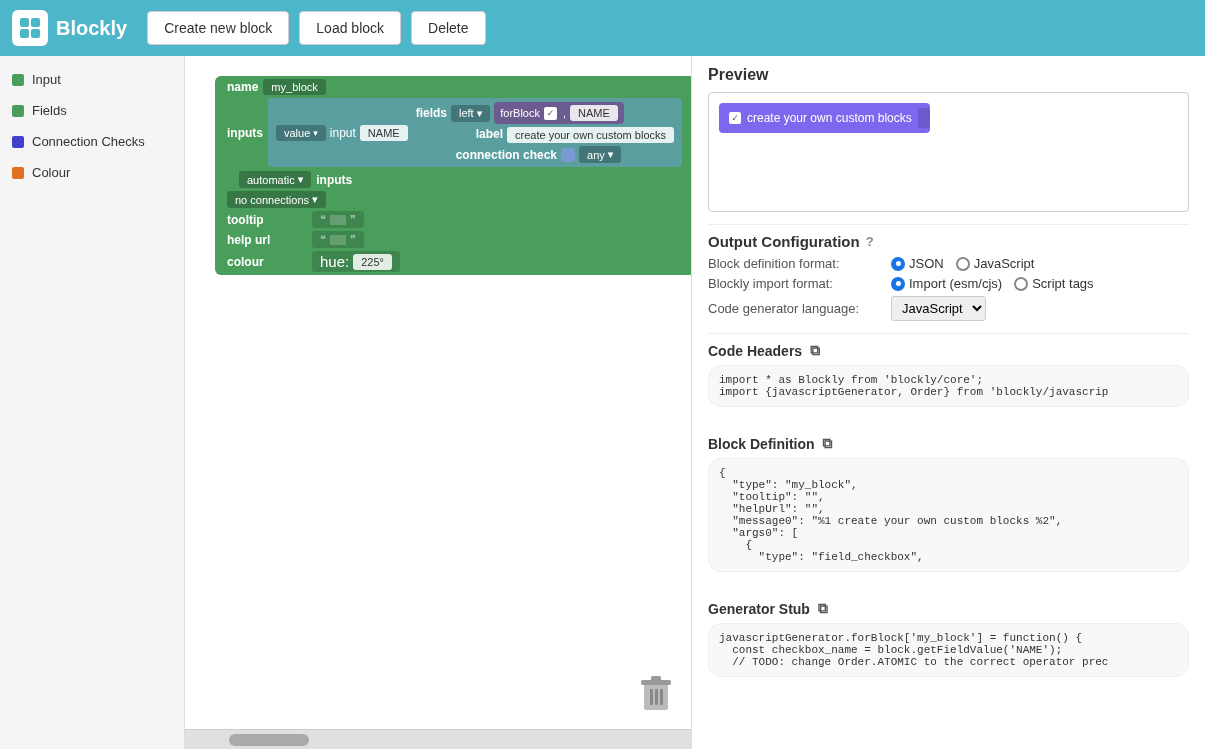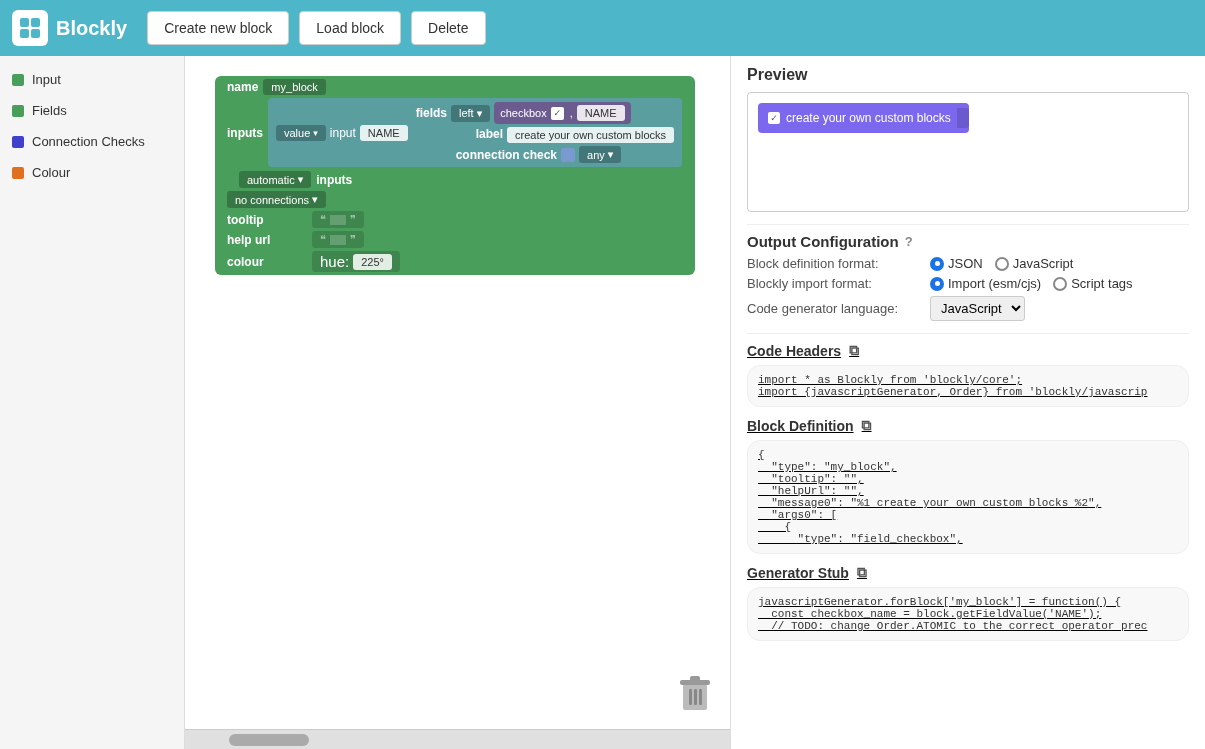--- a/index.html
+++ b/index.html
@@ -119,21 +119,21 @@
     #trash-icon {
       position: absolute;
       bottom: 30px;
       right: 20px;
       font-size: 28px;
       color: #aaa;
     }
 
     
     #right-panel {
-      width: 475px;
+      width: 514px;
       background: white;
       border-left: 1px solid #ddd;
       overflow-y: auto;
       padding: 10px 16px;
     }
 
     
     #preview-section {
       margin-bottom: 12px;
     }
@@ -186,21 +186,21 @@
     .radio-dot.selected::after { content: ''; width: 5px; height: 5px; background: white; border-radius: 50%; }
 
     select.code-gen-select {
       padding: 3px 6px;
       border: 1px solid #ccc;
       border-radius: 3px;
       font-size: 13px;
     }
 
     
-    .code-section { margin-bottom: 10px; text-decoration: underline; }
+    .code-section { margin-bottom: 28px; }
     .code-section-header { font-size: 14px; font-weight: bold; color: #333; display: flex; align-items: center; gap: 8px; margin-bottom: 6px; }
     .copy-icon { font-size: 14px; cursor: pointer; color: #555; }
     .code-block {
       background: #f8f8f8;
       border: 1px solid #eee;
       border-radius: 13px;
       padding: 8px 10px;
       font-family: 'Courier New', monospace;
       font-size: 11px;
       color: #333;
@@ -279,21 +279,21 @@
 
               <div style="display:flex;flex-direction:column;gap:3px;margin-left:4px;">
                 <div style="display:flex;align-items:center;gap:4px;">
                   <span style="color:white;font-size:12px;font-weight:bold;">fields</span>
                   <span class="pill-dark" style="cursor:pointer;">
                     <span>left</span>
                     <span>▾</span>
                   </span>
 
                   <div style="background:#6b5b8e;border-radius:4px;padding:3px 6px;display:inline-flex;align-items:center;gap:4px;">
-                    <span style="color:white;font-size:11px;">checkbox</span>
+                    <span style="color:white;font-size:11px;">forBlock</span>
                     <span style="background:white;border-radius:2px;width:13px;height:13px;display:inline-flex;align-items:center;justify-content:center;font-size:9px;color:#555;">✓</span>
                     <span style="color:white;font-size:11px;margin-left:2px;">,</span>
                     <span class="pill-light" style="font-size:11px;">NAME</span>
                   </div>
                 </div>
 
                 <div style="display:flex;align-items:flex-start;gap:4px;margin-left:60px;">
                   <span style="color:white;font-size:12px;font-weight:bold;">label</span>
                   <span class="pill-light" style="font-size:11px;">create your own custom blocks</span>
                 </div>

